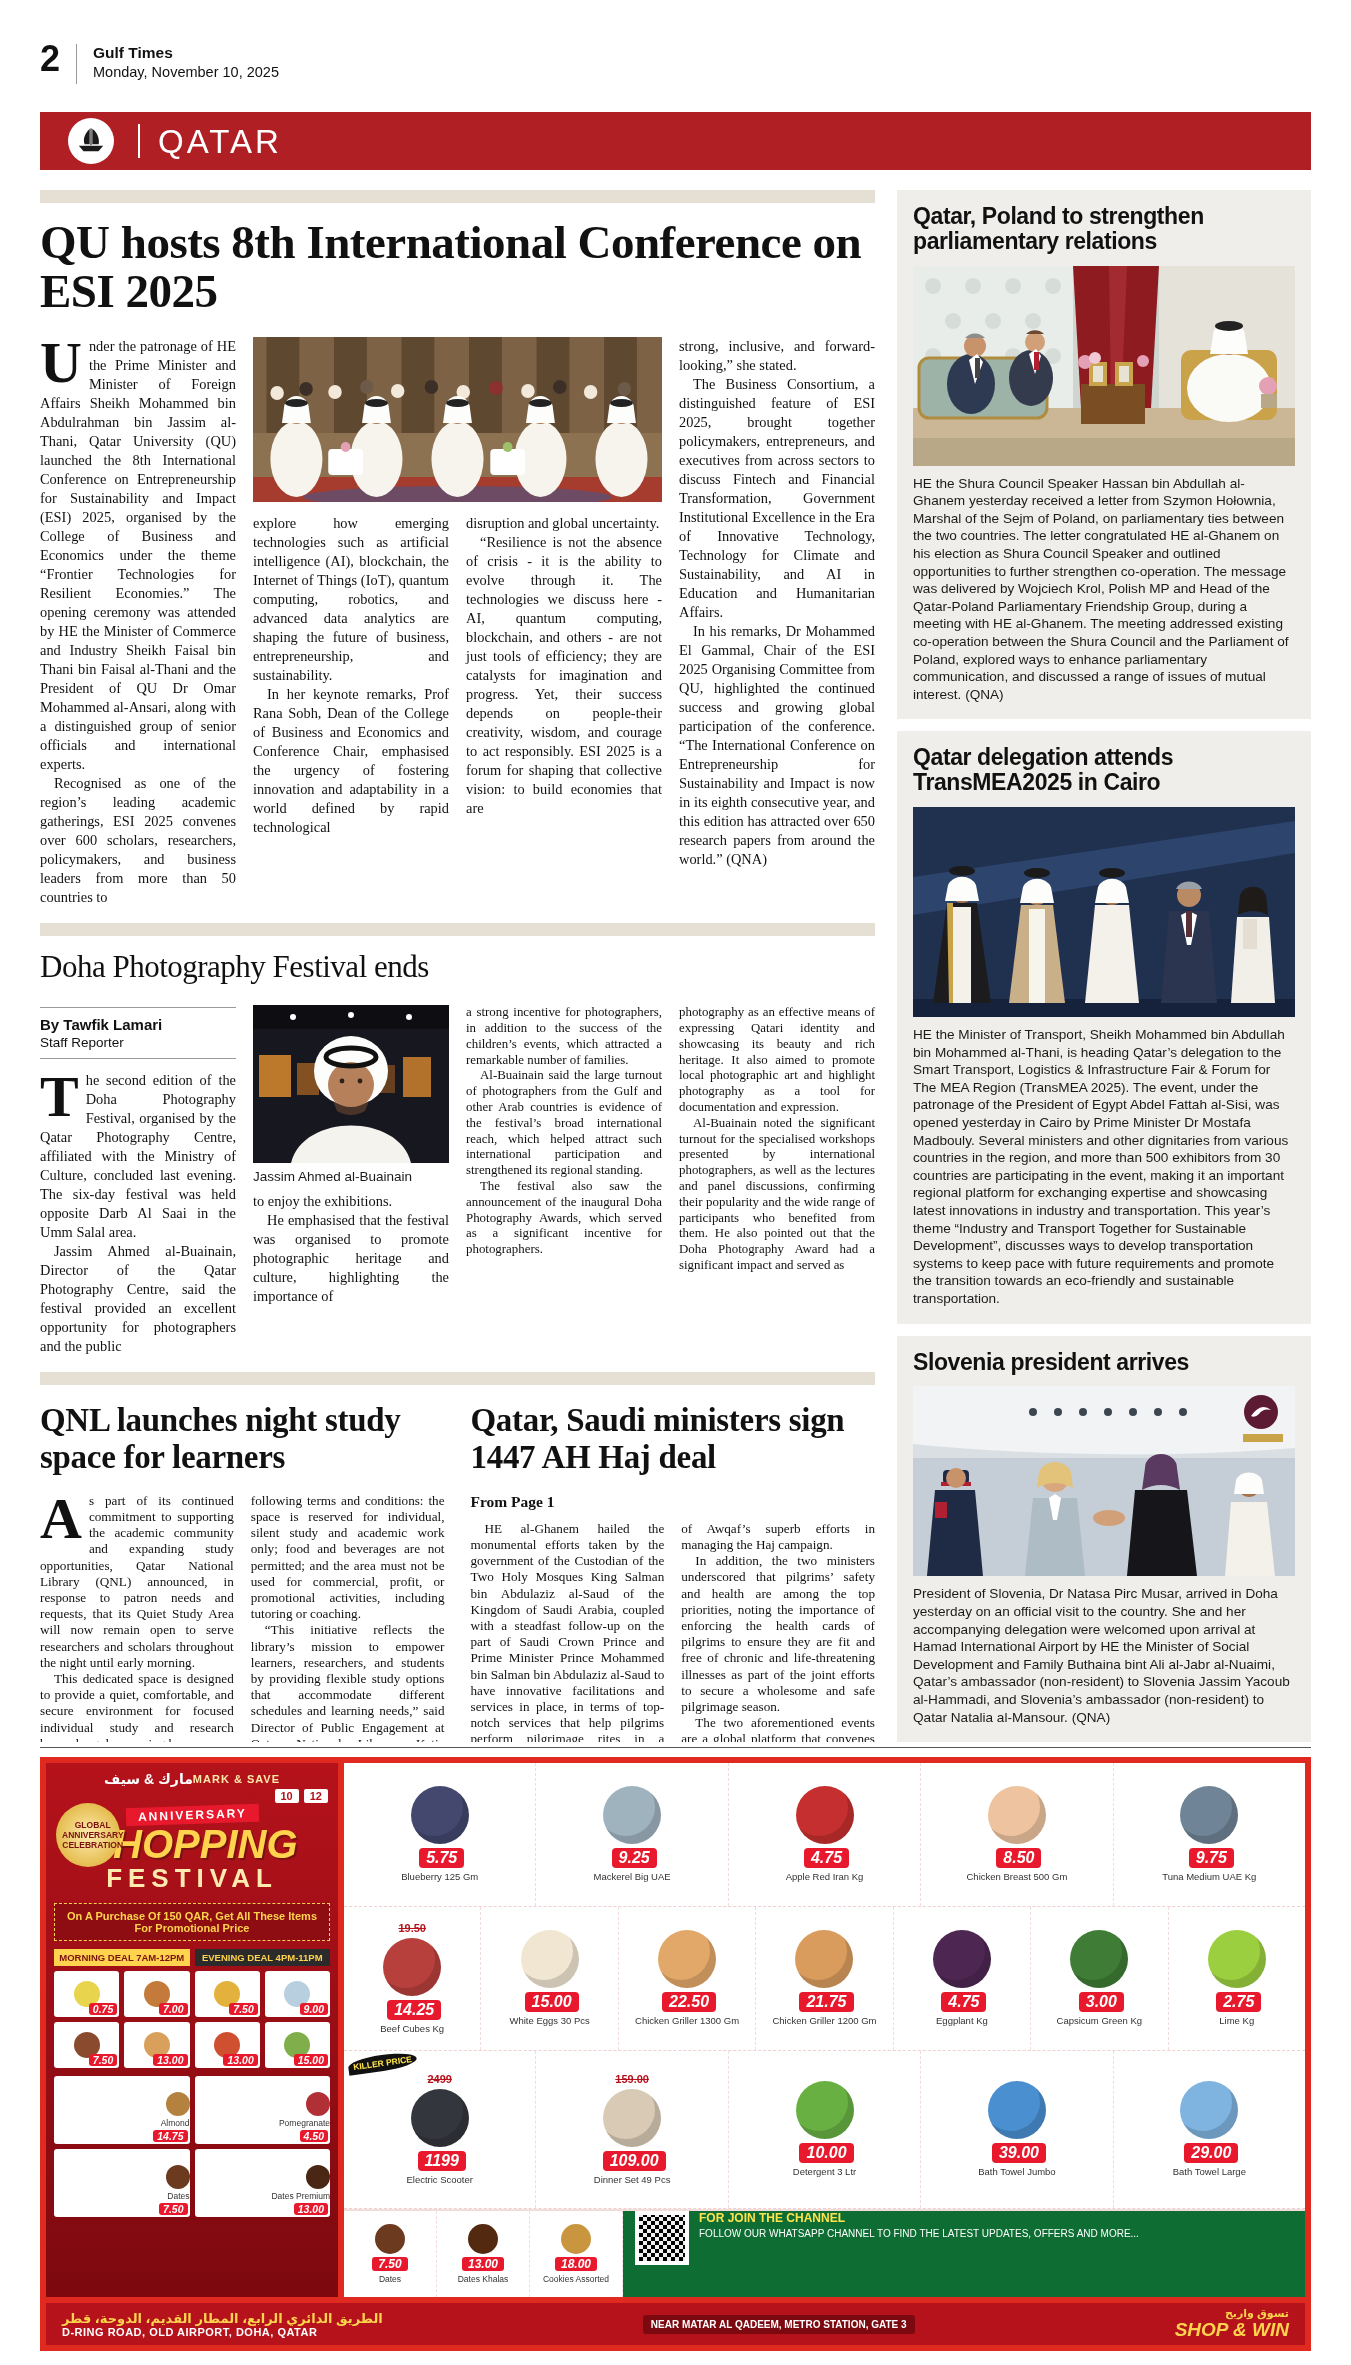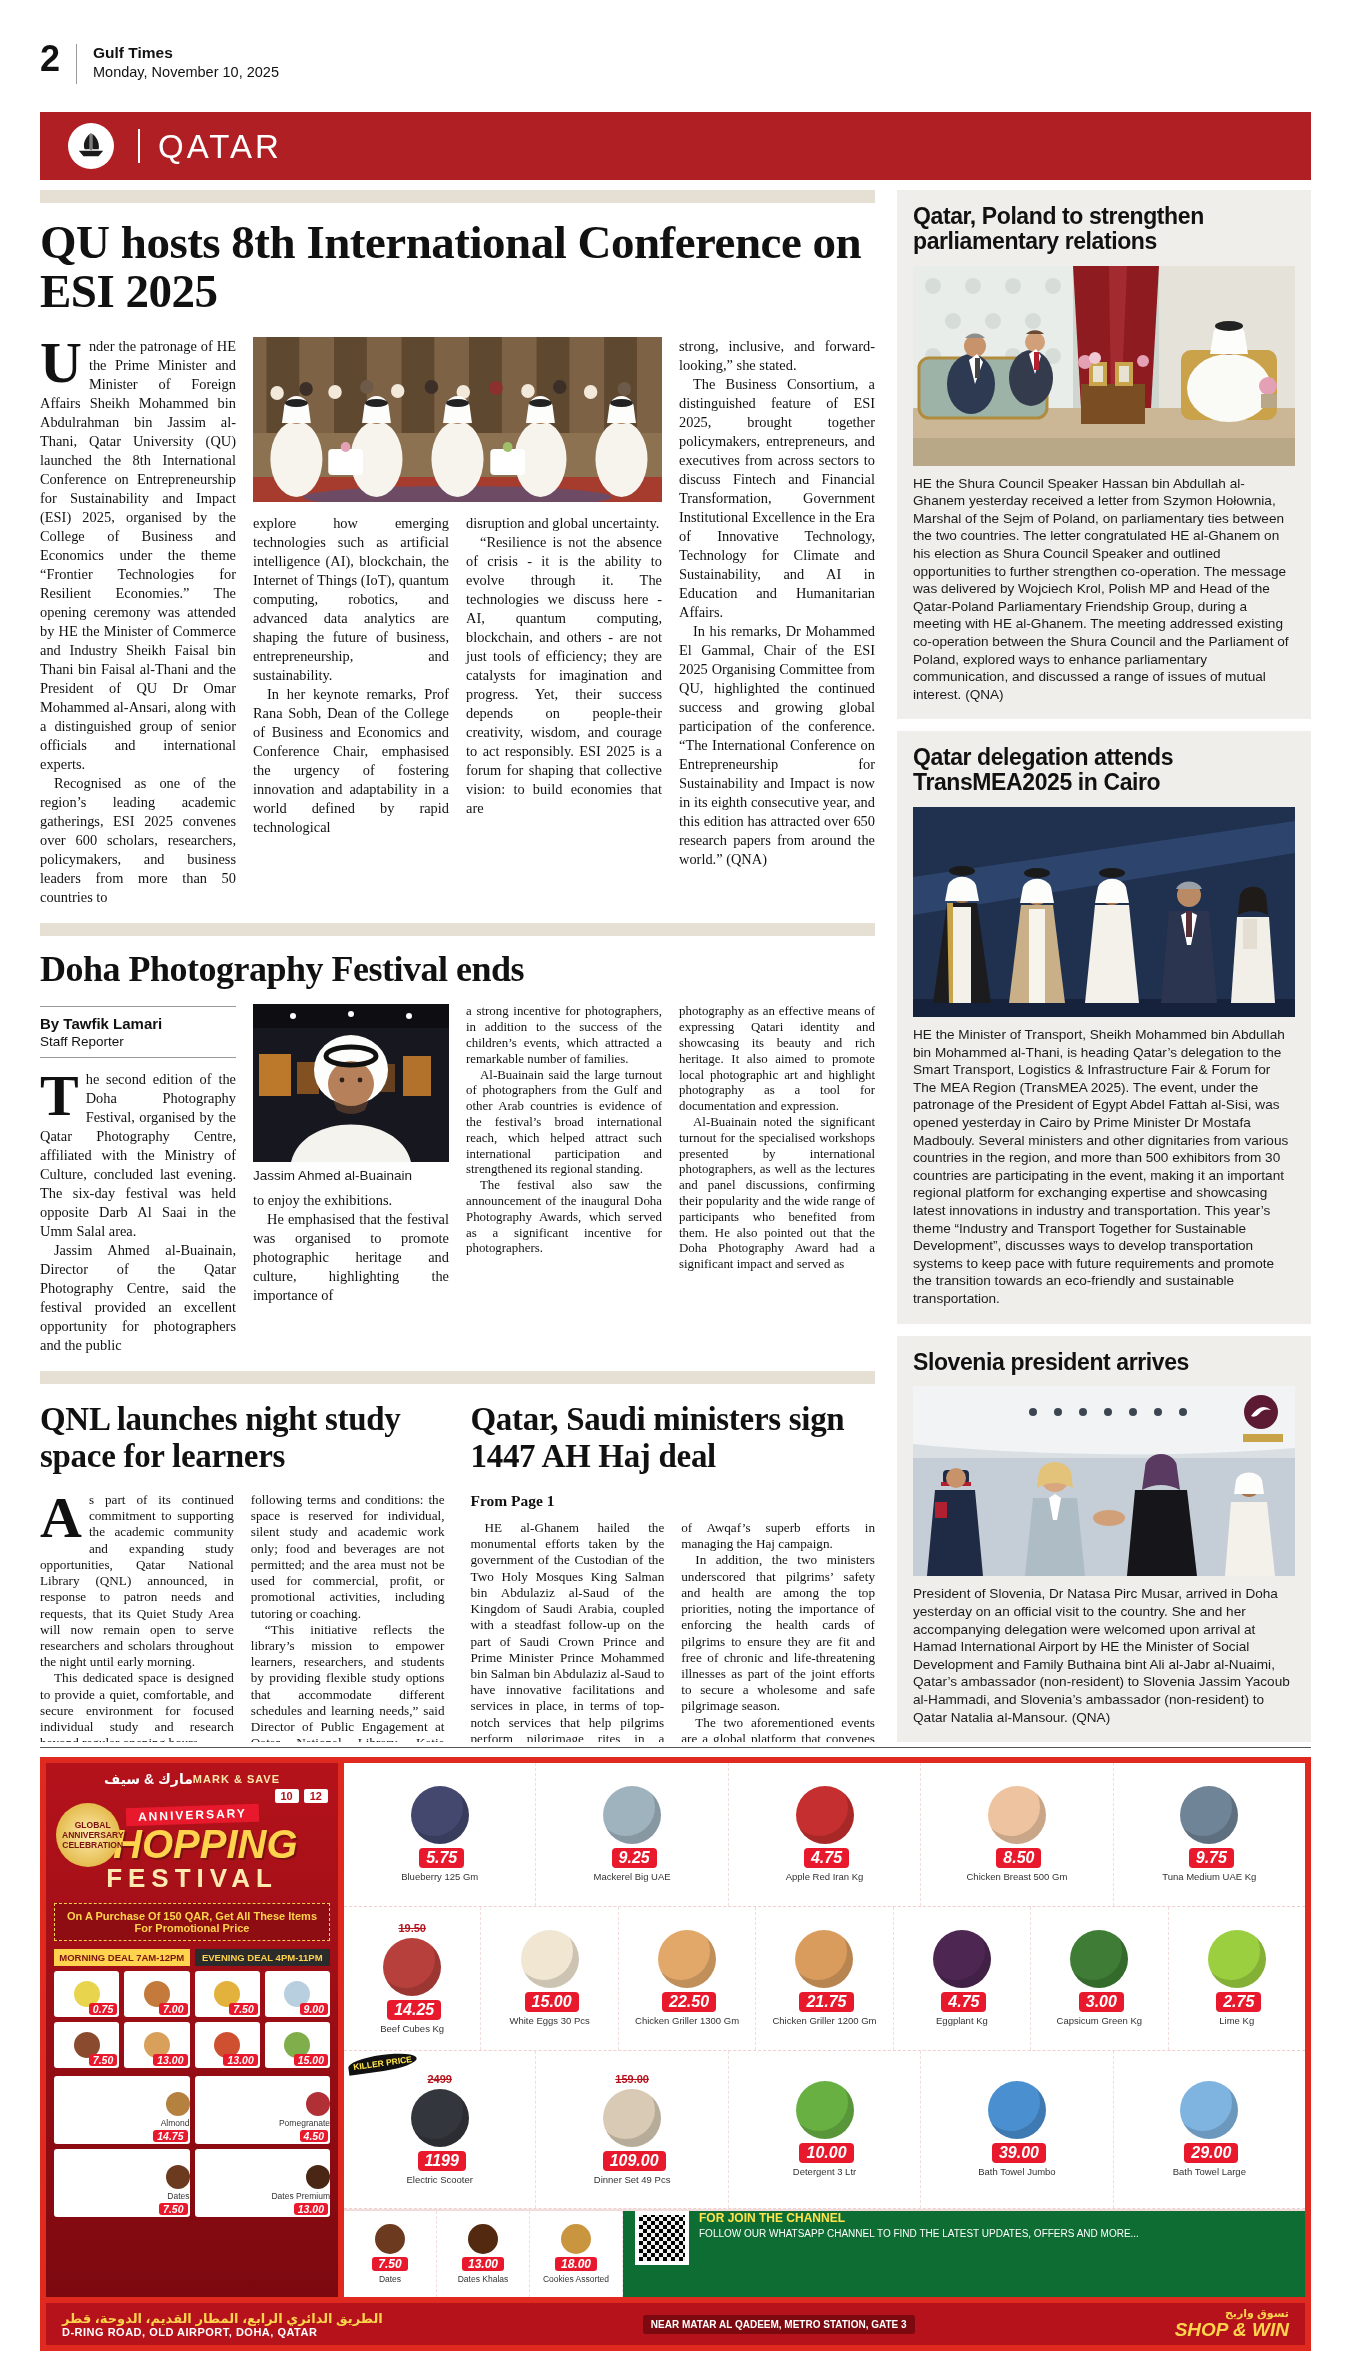--- a/index.html
+++ b/index.html
@@ -7,34 +7,34 @@
        font-family:"Liberation Sans","DejaVu Sans",sans-serif;overflow:hidden}
   .serif{font-family:"Liberation Serif","DejaVu Serif",serif}
 
   
   .hdr{position:absolute;top:44px;left:40px;display:flex;align-items:flex-start;gap:12px}
   .hdr .pno{font-size:36px;font-weight:bold;line-height:.85}
   .hdr .vr{width:1px;height:40px;background:#9a9a9a;margin:0 4px}
   .hdr .pt{font-size:15.5px;font-weight:bold;line-height:1.2}
   .hdr .pd{font-size:14.5px;font-weight:normal;line-height:1.25}
 
-  .banner{position:absolute;top:112px;left:40px;right:40px;height:68px;background:#b01f24;
+  .banner{position:absolute;top:112px;left:40px;right:40px;height:58px;background:#b01f24;
           display:flex;align-items:center;color:#fff}
   .dhow{width:46px;height:46px;border-radius:50%;background:#fff;margin-left:28px;
         display:flex;align-items:center;justify-content:center}
   .banner .sep{width:2px;height:34px;background:#fff;margin:0 18px 0 24px}
   .banner .sec{font-size:33px;letter-spacing:3px;font-weight:400;line-height:1}
 
   
   .content{position:absolute;top:190px;left:40px;right:40px;height:1552px;overflow:hidden;
            display:flex;gap:22px}
   .leftcol{width:835px;flex:0 0 835px}
   .strip{height:13px;background:#e5e0d3;margin-bottom:15px}
   h1.h-qu{font-size:47px;line-height:1.05;letter-spacing:-.5px;margin:2px 0 20px;font-weight:bold}
-  h1.h-doha{font-size:36px;line-height:1.05;letter-spacing:-.5px;margin:0 0 16px;font-weight:bold}
+  h1.h-doha{font-size:31px;line-height:1.05;letter-spacing:-.5px;margin:0 0 22px;font-weight:normal}
   h2.h-sub{font-size:33px;line-height:1.1;letter-spacing:-.3px;margin:2px 0 18px;font-weight:bold}
 
   .cols4{display:grid;grid-template-columns:1fr 1fr 1fr 1fr;gap:17px}
   .cols2{display:grid;grid-template-columns:1fr 1fr;gap:17px}
   .mid2{grid-column:2/4}
   .mid2 .two{display:grid;grid-template-columns:1fr 1fr;gap:17px;margin-top:12px}
 
   .bt p{margin:0;text-align:justify;font-family:"Liberation Serif","DejaVu Serif",serif;
         font-size:14.4px;line-height:19px}
   .bt p + p{text-indent:14px}

